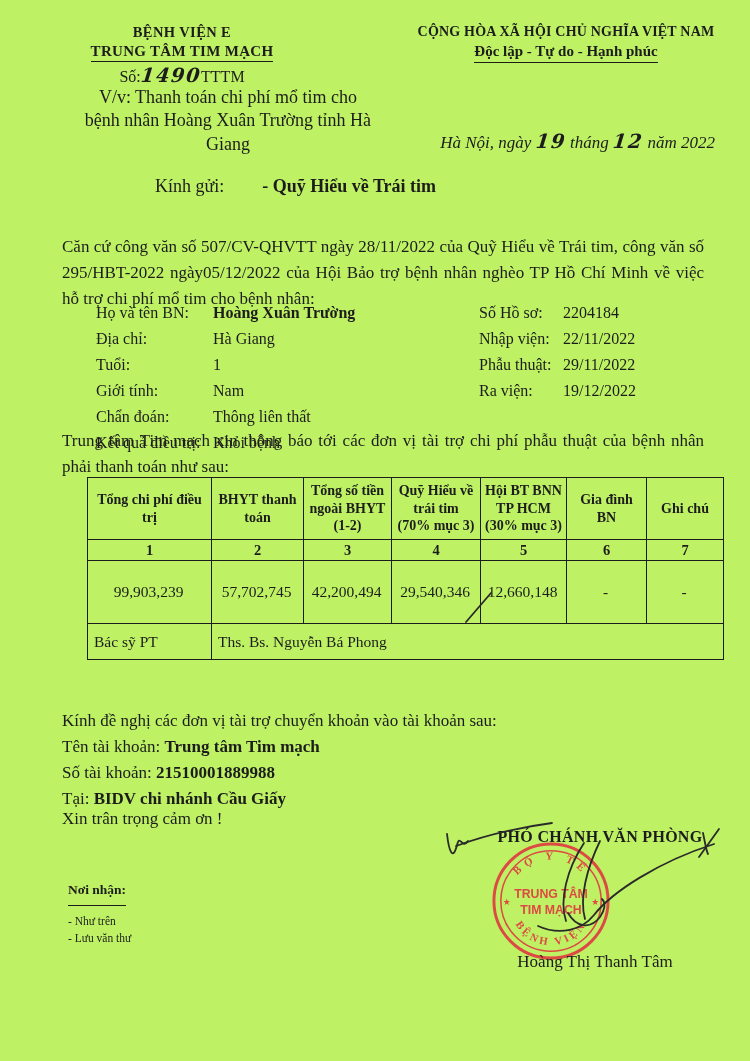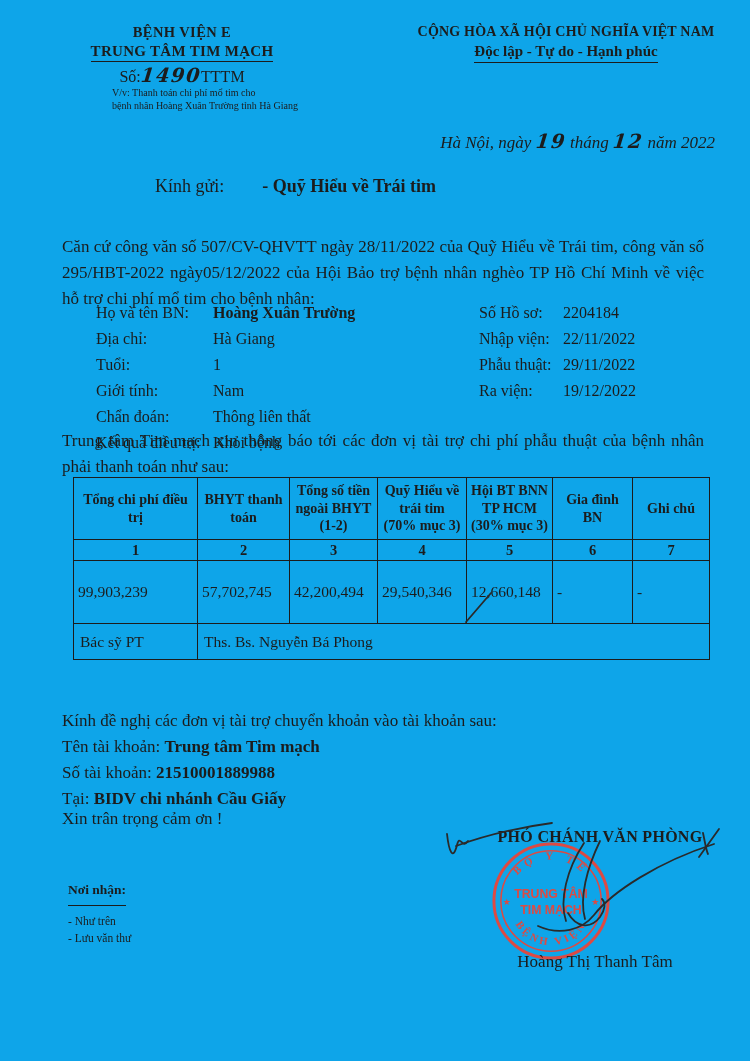--- a/index.html
+++ b/index.html
@@ -1,32 +1,32 @@
 <!DOCTYPE html>
 <html><head>
 <meta charset="utf-8">
 <style>
   html,body { margin:0; padding:0; background:#ffffff; }
   .page {
     position:relative; width:750px; height:1061px;
-    background:#0ea5e9; color:#1c1c1c; overflow:hidden;
+    background:#bef264; color:#1c1c1c; overflow:hidden;
     font-family:"Liberation Serif","DejaVu Serif",serif;
   }
   .abs { position:absolute; }
 
   
   .hdr-left { left:62px; top:24px; width:240px; text-align:center; }
   .org-parent { font-size:14.5px; font-weight:600; letter-spacing:.4px; }
   .org-name  { font-size:15px; font-weight:bold; letter-spacing:.3px;
                display:inline-block; border-bottom:1.6px solid #1c1c1c; padding-bottom:1px; margin-top:2px; }
   .doc-no { font-size:16px; margin-top:2px; }
   .hand { font-family:"DejaVu Serif",serif; font-style:italic; font-weight:600;
           font-size:1.22em; letter-spacing:1.5px; display:inline-block; transform:skewX(-6deg); }
-  .subject { left:68px; top:86px; width:320px; text-align:left;
-             font-size:10px; line-height:1.3;margin-left:44px; }
+  .subject { left:68px; top:86px; width:320px; text-align:center;
+             font-size:18px; line-height:1.3; }
 
   
   .hdr-right { left:416px; top:24px; width:300px; text-align:center; }
   .nat-title { font-size:14px; font-weight:bold; letter-spacing:.2px; }
   .nat-motto { font-size:15px; font-weight:bold; display:inline-block;
                border-bottom:1.6px solid #1c1c1c; padding-bottom:1.5px; margin-top:3px; }
   .date-line { left:360px; top:130px; width:355px; text-align:right;
                font-style:italic; font-size:17px; }
   .date-line .hand { font-size:1.15em; }
 
@@ -44,27 +44,27 @@
 
   
   .patient-left  { left:96px;  top:300px; font-size:16px; }
   .patient-right { left:479px; top:300px; font-size:16px; }
   .prow { line-height:26px; white-space:nowrap; }
   .patient-left  .plabel { display:inline-block; width:117px; }
   .patient-right .plabel { display:inline-block; width:84px; }
   .pval-bold { font-weight:bold; }
 
   
-  .costtable { left:73px; top:477px; }
+  .costtable { left:87px; top:477px; }
   table { border-collapse:collapse; table-layout:fixed; width:636px; }
   td,th { border:1.4px solid #1c1c1c; padding:2px 4px; overflow:visible; }
   th { font-size:14px; font-weight:bold; line-height:1.28; text-align:center; vertical-align:middle; }
   tr.hdr-row  { height:62px; }
   tr.num-row td { height:20px; font-size:14.5px; font-weight:bold; text-align:center; padding:0; }
-  tr.data-row td { height:58px; font-size:15.5px; text-align:left; padding-right:6px; vertical-align:middle; }
+  tr.data-row td { height:58px; font-size:15.5px; text-align:center; padding-right:6px; vertical-align:middle; }
   tr.doc-row td { height:31px; font-size:15.5px; vertical-align:middle; }
   tr.sign-row td { height:38px; font-size:15.5px; vertical-align:middle; }
   .cell-left { text-align:left; padding-left:6px; }
   .cell-center { text-align:center; }
   .sig-cell { position:relative; padding:0; }
   .sig-cell svg { position:absolute; left:2px; top:-4px; overflow:visible; }
 
   
   .account { left:62px; top:734px; font-size:17px; line-height:26px; }
   .account .avalue { font-weight:bold; }

